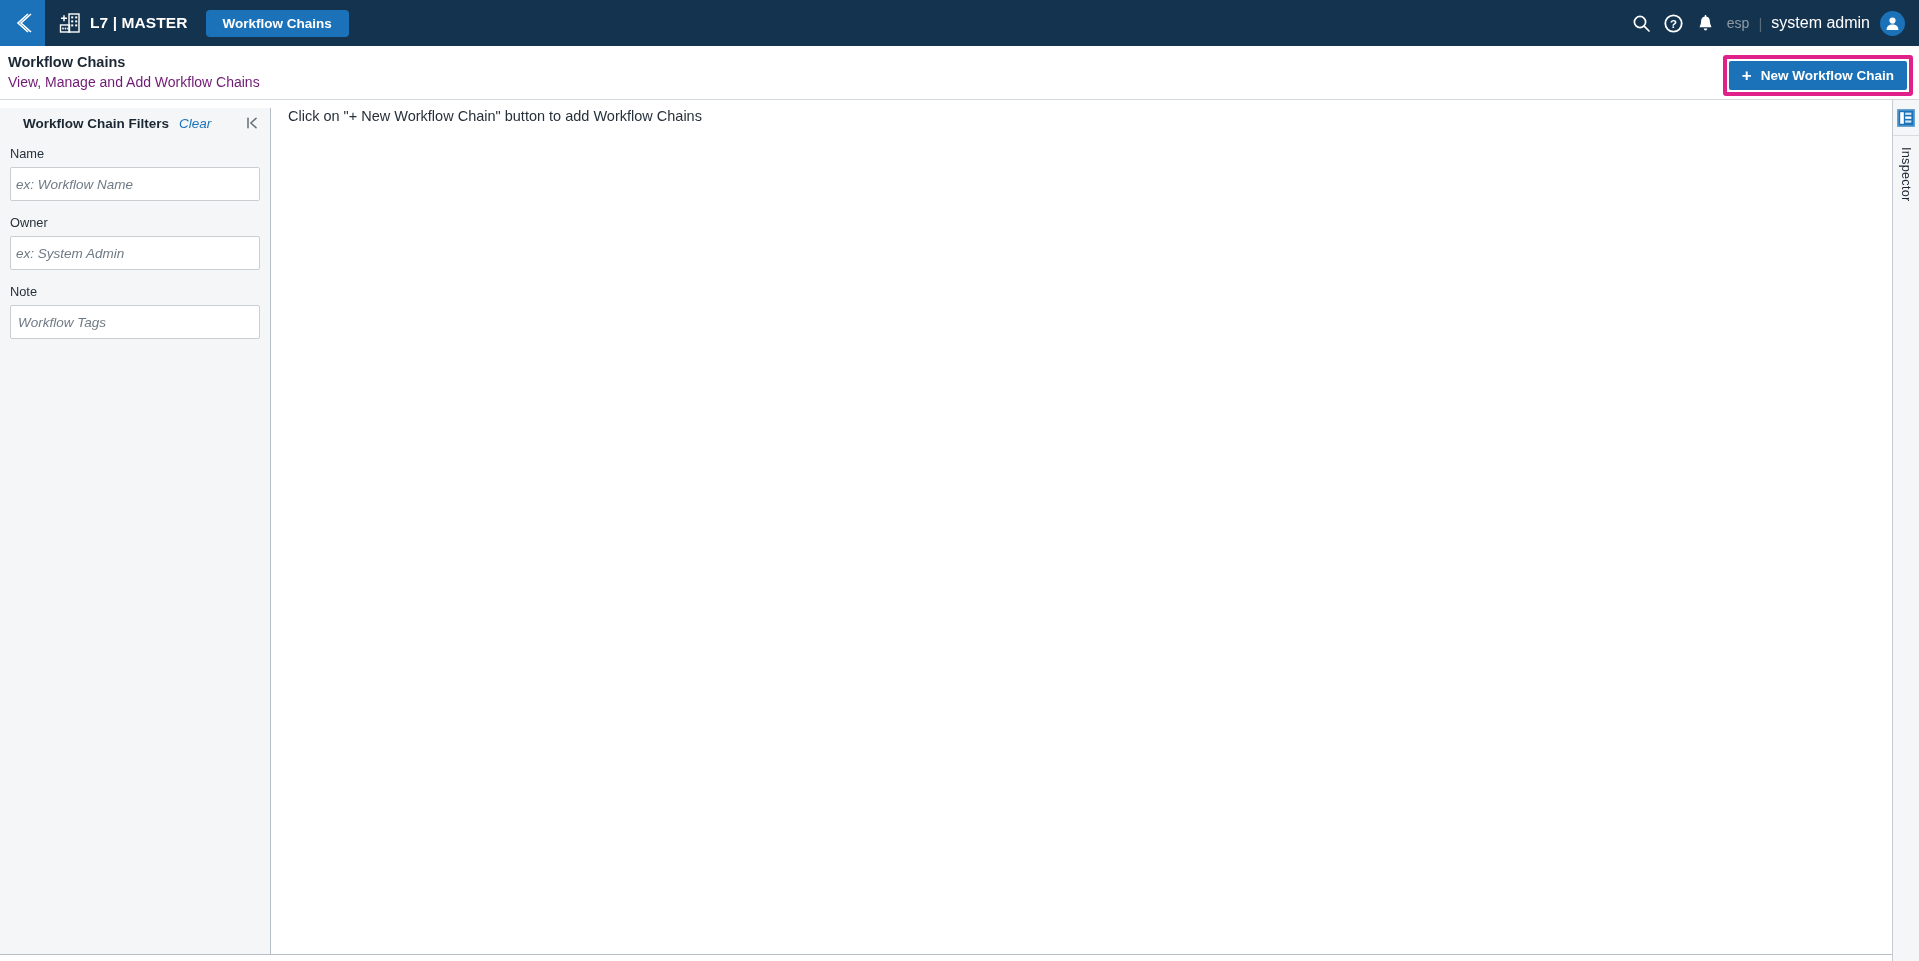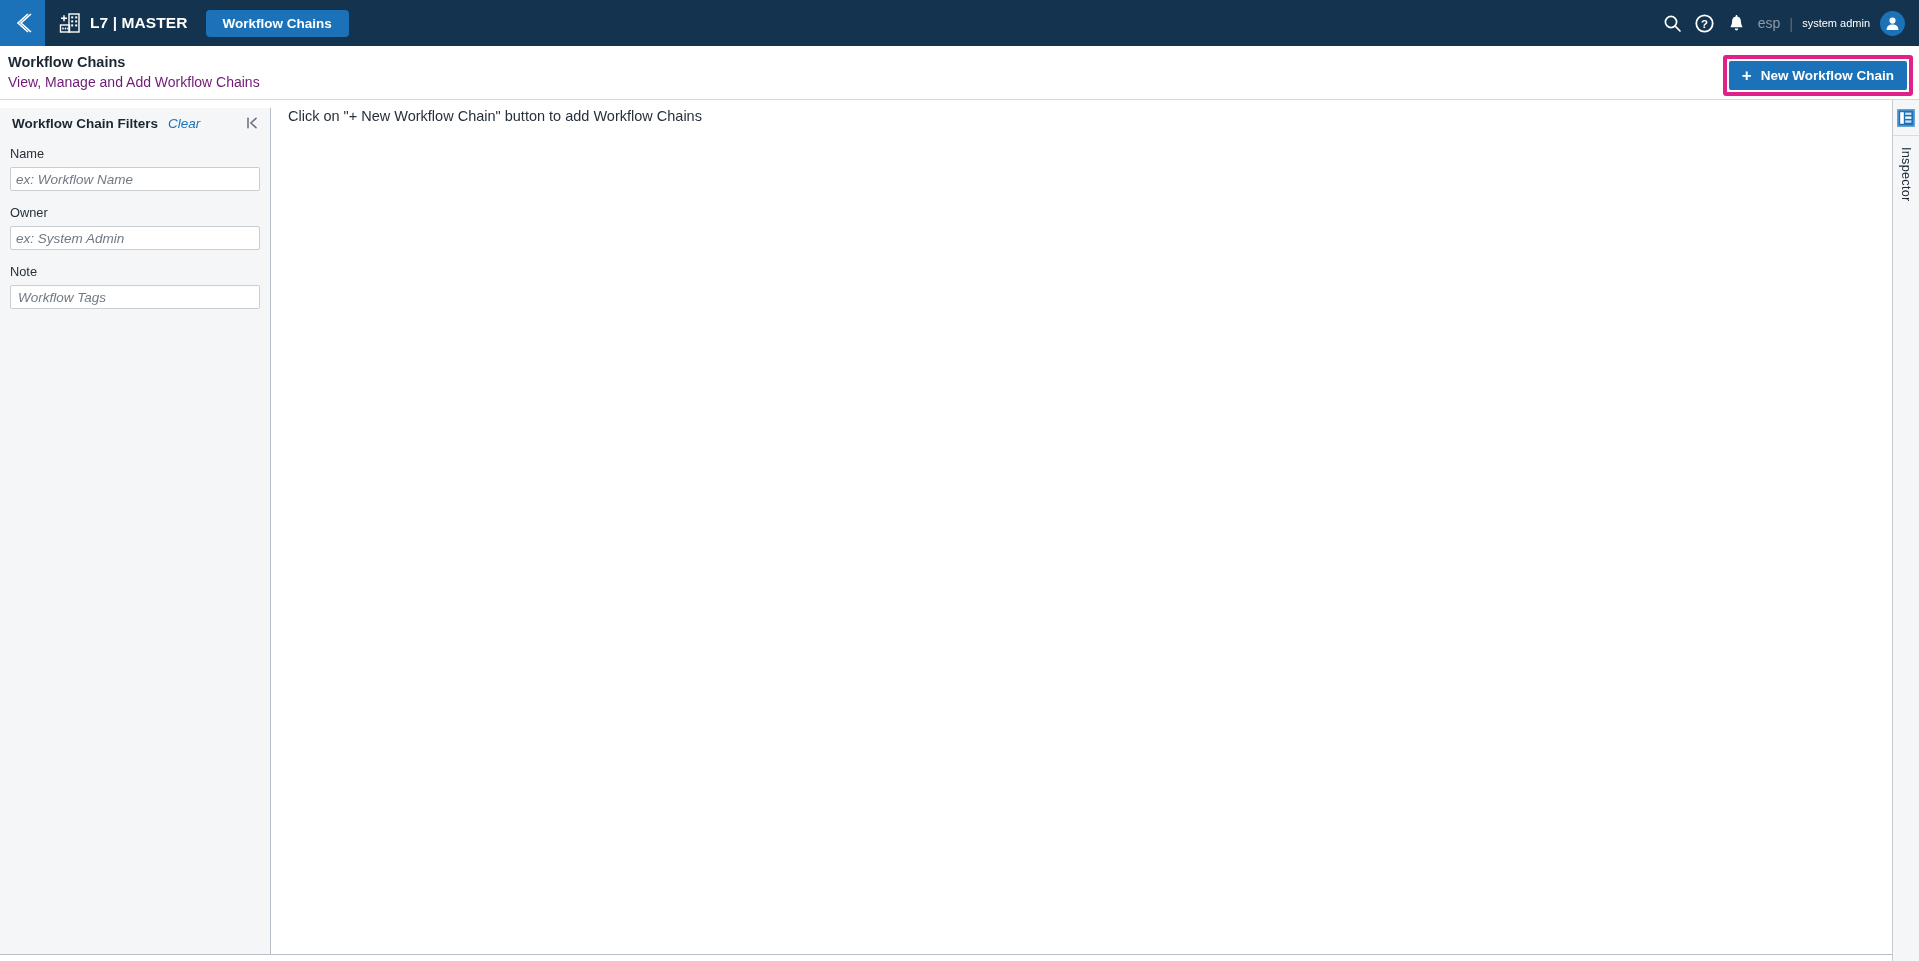--- a/index.html
+++ b/index.html
@@ -99,21 +99,21 @@
     margin-left: 6px;
     cursor: pointer;
   }
   .vdiv {
     color: #5a6b7a;
     font-size: 15px;
     margin: 0 9px;
   }
   .username {
     color: #ffffff;
-    font-size: 11px;
+    font-size: 16px;
     cursor: pointer;
     white-space: nowrap;
     text-align: right;
   }
   .avatar {
     width: 25px;
     height: 25px;
     border-radius: 50%;
     background: #1b72b8;
     margin-left: 10px;
@@ -190,21 +190,21 @@
     border-bottom: 1px solid #b6bfc7;
     box-sizing: border-box;
   }
   .sidebar-head {
     position: absolute;
     left: 0; top: 0;
     width: 271px;
     height: 30px;
     display: flex;
     align-items: center;
-    padding: 0 8px 0 12px;
+    padding: 0 8px 0 23px;
     box-sizing: border-box;
   }
   .sidebar-title {
     font-size: 13.5px;
     font-weight: bold;
     color: #1b2733;
     white-space: nowrap;
   }
   .clear-link {
     font-size: 13.5px;
@@ -242,21 +242,21 @@
   .field input {
     width: 250px;
     height: 24px;
     box-sizing: border-box;
     border: 1px solid #c9ced3;
     border-radius: 2px;
     background: #ffffff;
     font-size: 13.5px;
     font-family: "Liberation Sans", sans-serif;
     color: #1b2733;
-    padding: 1px 5px;
+    padding: 16px 5px;
     outline: none;
   }
   .field input::placeholder {
     color: #6f7a85;
     font-style: italic;
   }
   .field.tags input { padding-left: 7px; }
   .field.name    { margin-top: 8px; }
 
   

